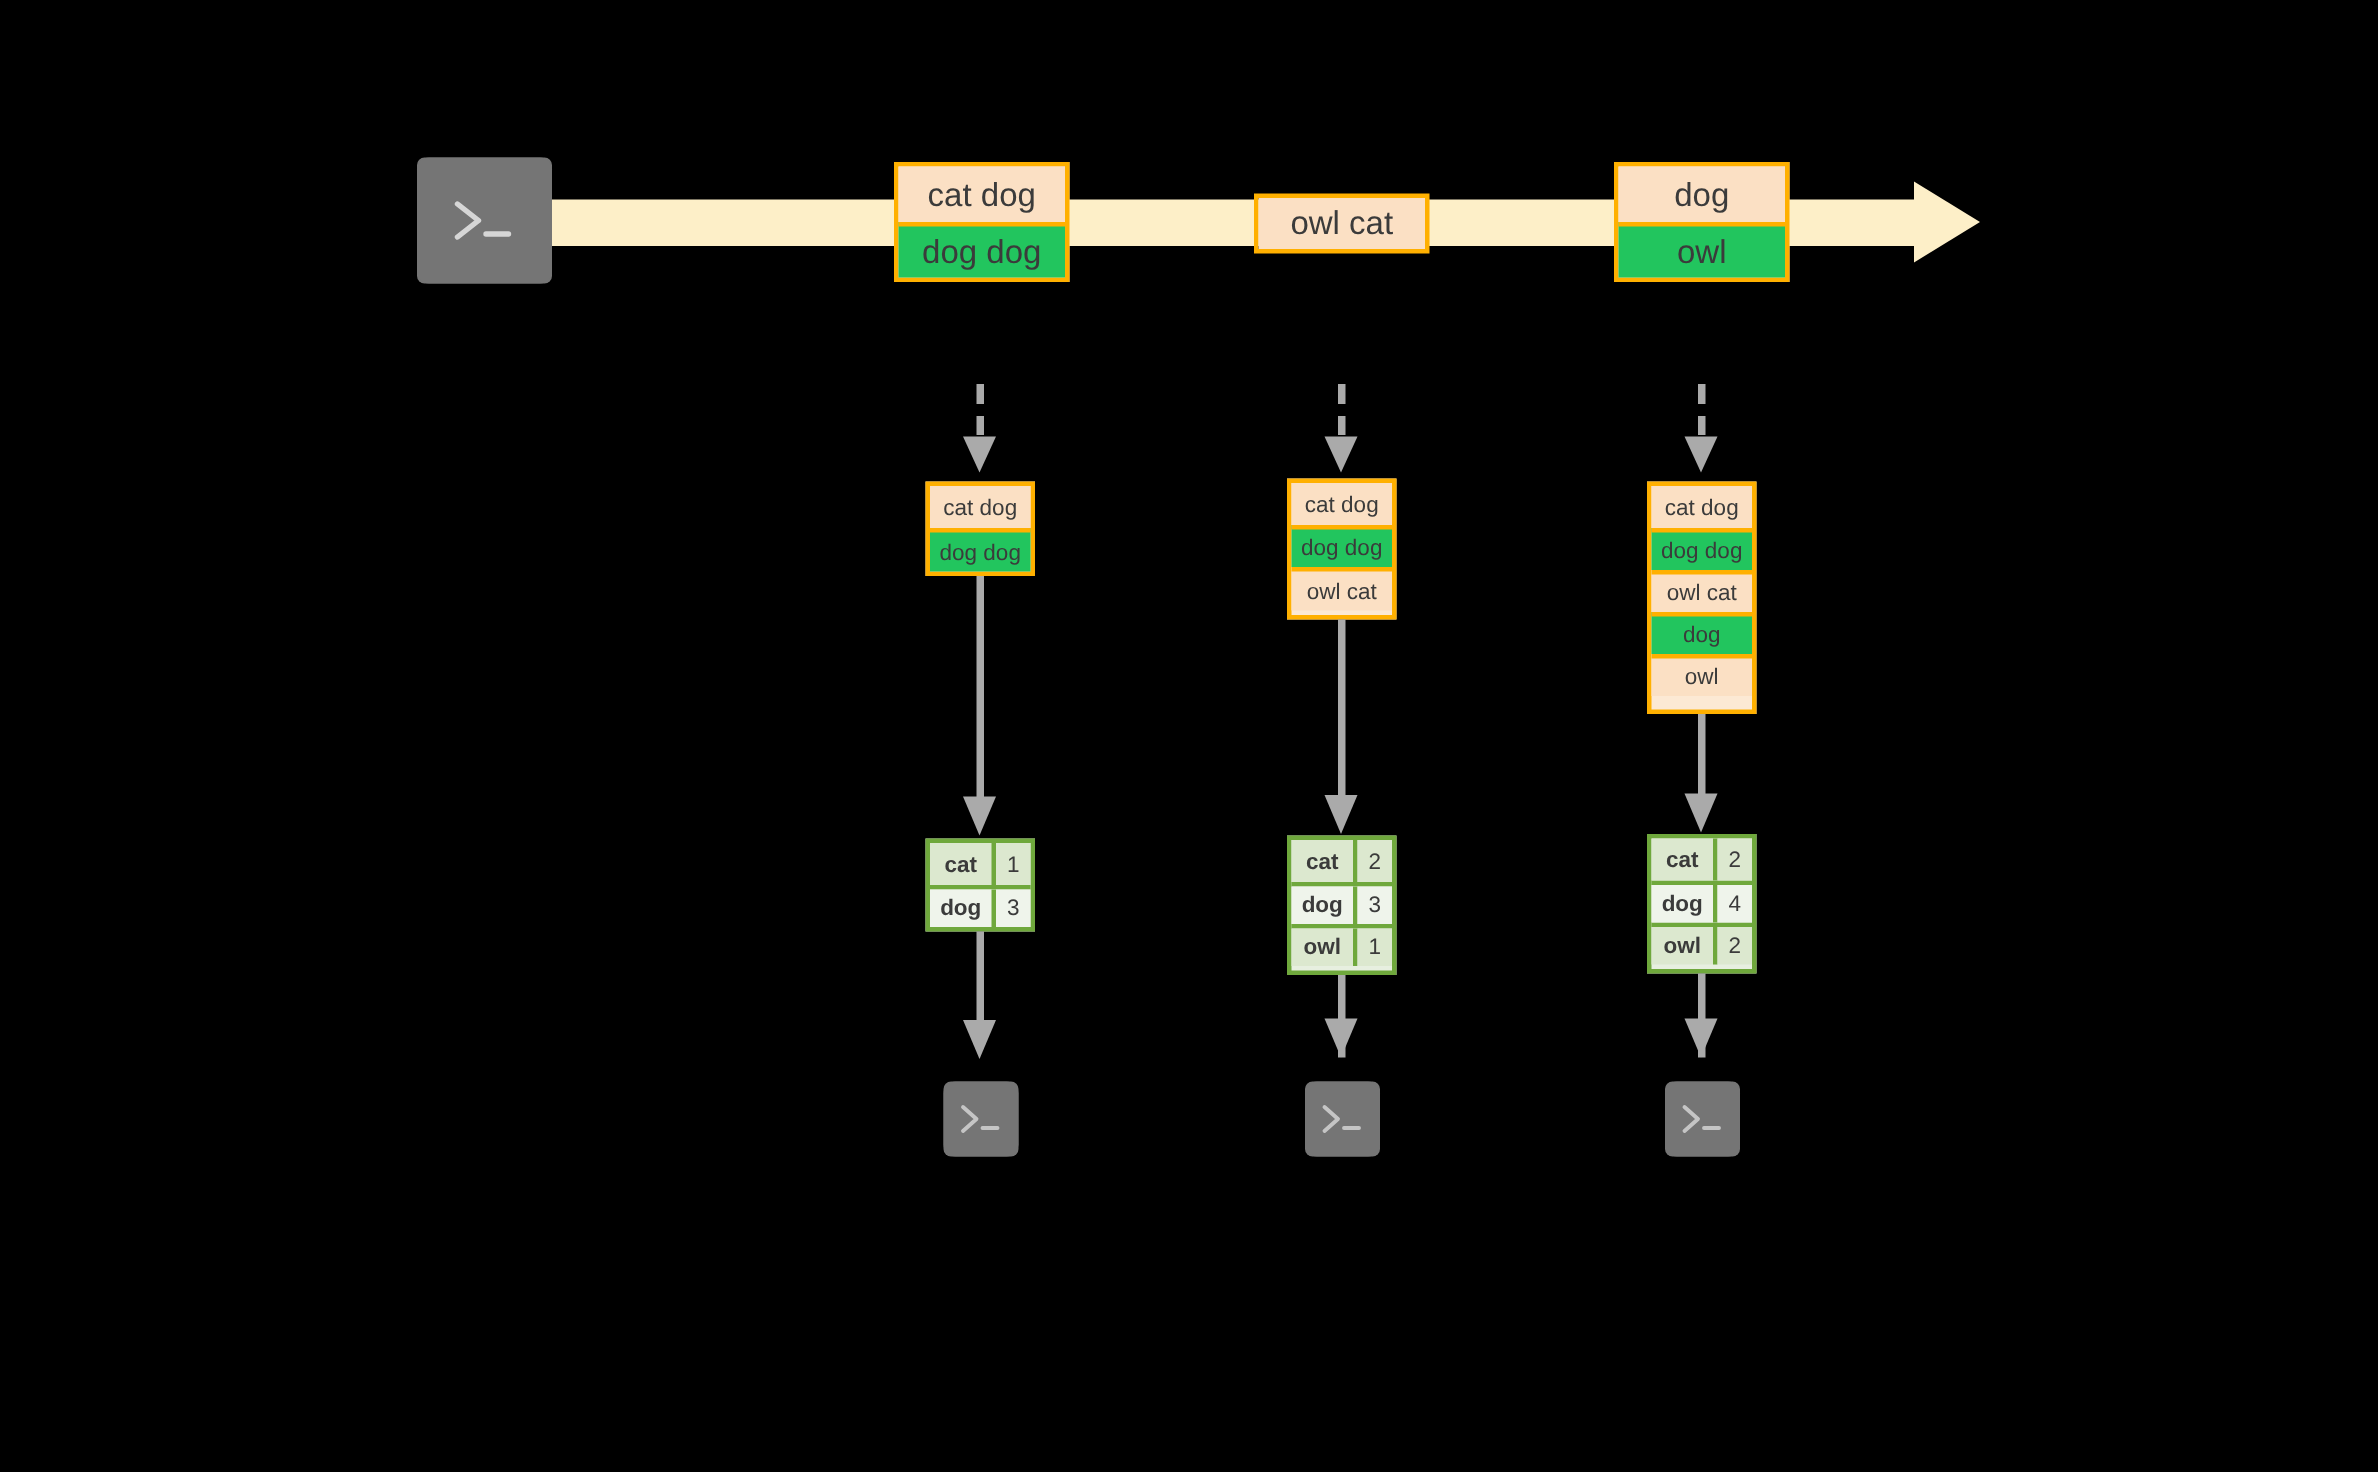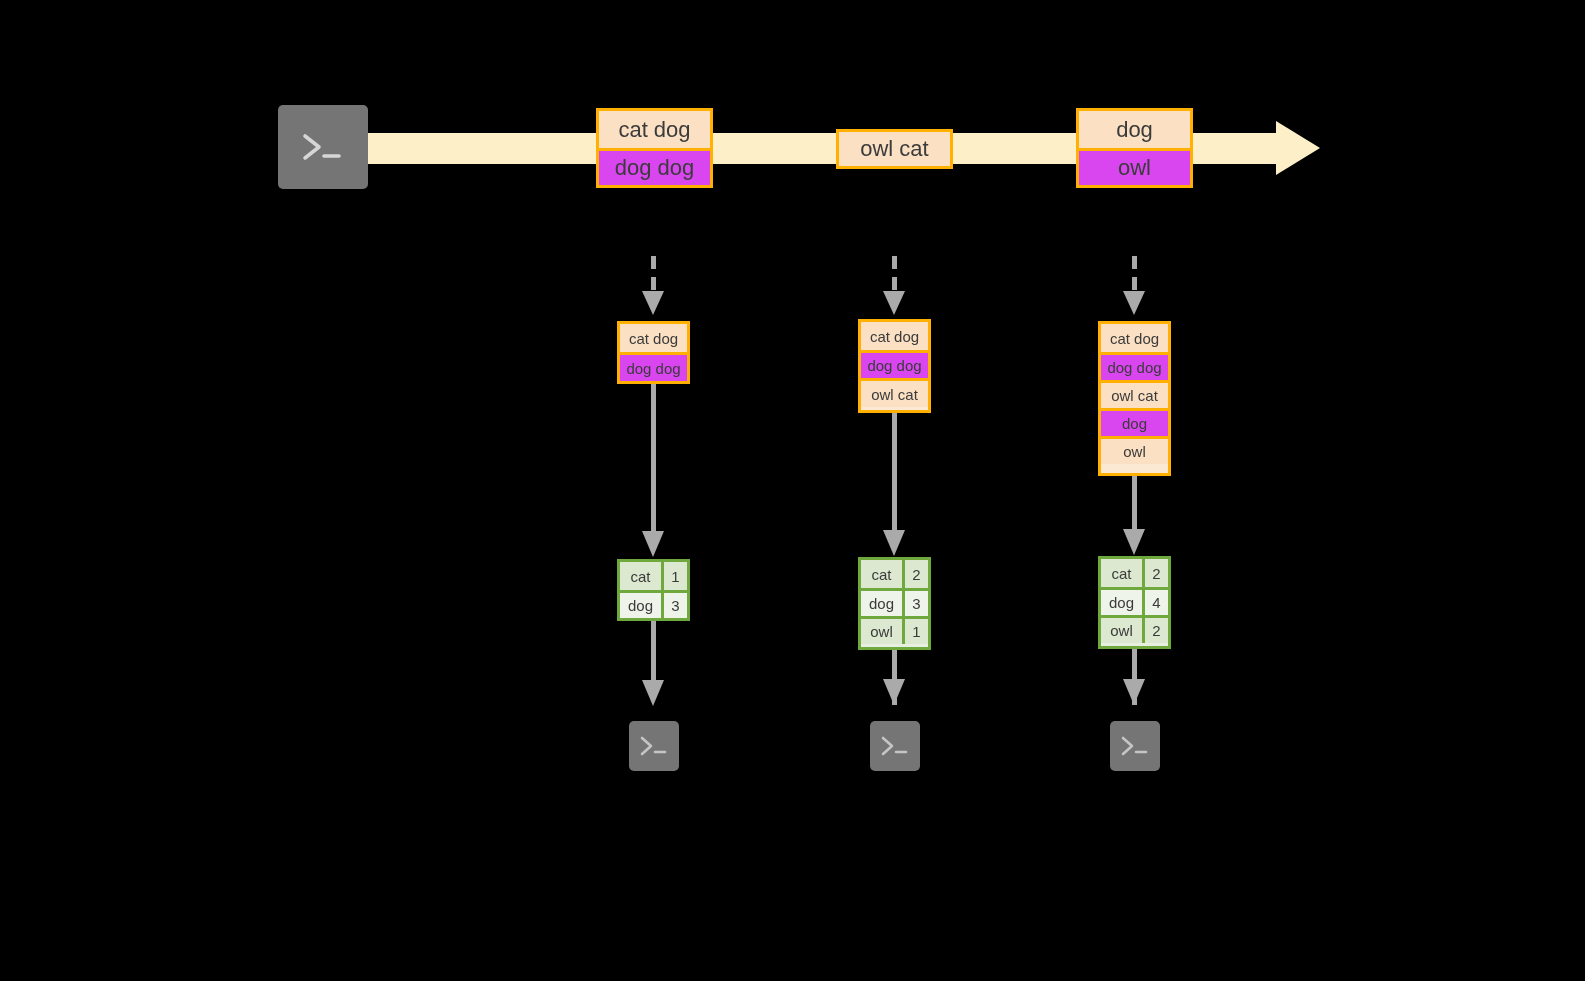--- a/index.html
+++ b/index.html
@@ -33,30 +33,30 @@
   
   .tl-band{position:absolute;background:#FDEFC8;}
   .tl-head{position:absolute;width:0;height:0;border-style:solid;
            border-color:transparent transparent transparent #FDEFC8;}
 
   
   .obox{position:absolute;border:3px solid #FFB000;box-sizing:border-box;background:#FCE9D4;}
   .orow{box-sizing:border-box;display:flex;align-items:center;justify-content:center;
         color:#3b3b3b;white-space:nowrap;}
   .orow.dark{background:#FBE0C4;}
-  .orow.light{background:#d946ef;}
+  .orow.light{background:#22c55e;}
   .orow + .orow{border-top:3px solid #FFB000;}
 
   
   .gtab{position:absolute;border:3px solid #6FA83C;box-sizing:border-box;background:#E7EFE0;}
   .gtr{display:flex;box-sizing:border-box;}
   .gtr + .gtr{border-top:3px solid #6FA83C;}
   .gtd{box-sizing:border-box;display:flex;align-items:center;justify-content:center;
        color:#3b3b3b;white-space:nowrap;}
-  .gtd.k{border-right:3px solid #6FA83C;}
+  .gtd.k{border-right:3px solid #6FA83C;font-weight:bold;}
   .gtr.dark .gtd{background:#DCE8CF;}
   .gtr.light .gtd{background:#EFF4EB;}
 
   
   .gline{position:absolute;background:#AAAAAA;width:5px;}
   .gdash{position:absolute;width:5px;
          background:repeating-linear-gradient(to bottom,#AAAAAA 0 13px,transparent 13px 21px);}
   .ghead{position:absolute;width:0;height:0;border-style:solid;
          border-color:#AAAAAA transparent transparent transparent;}
 

